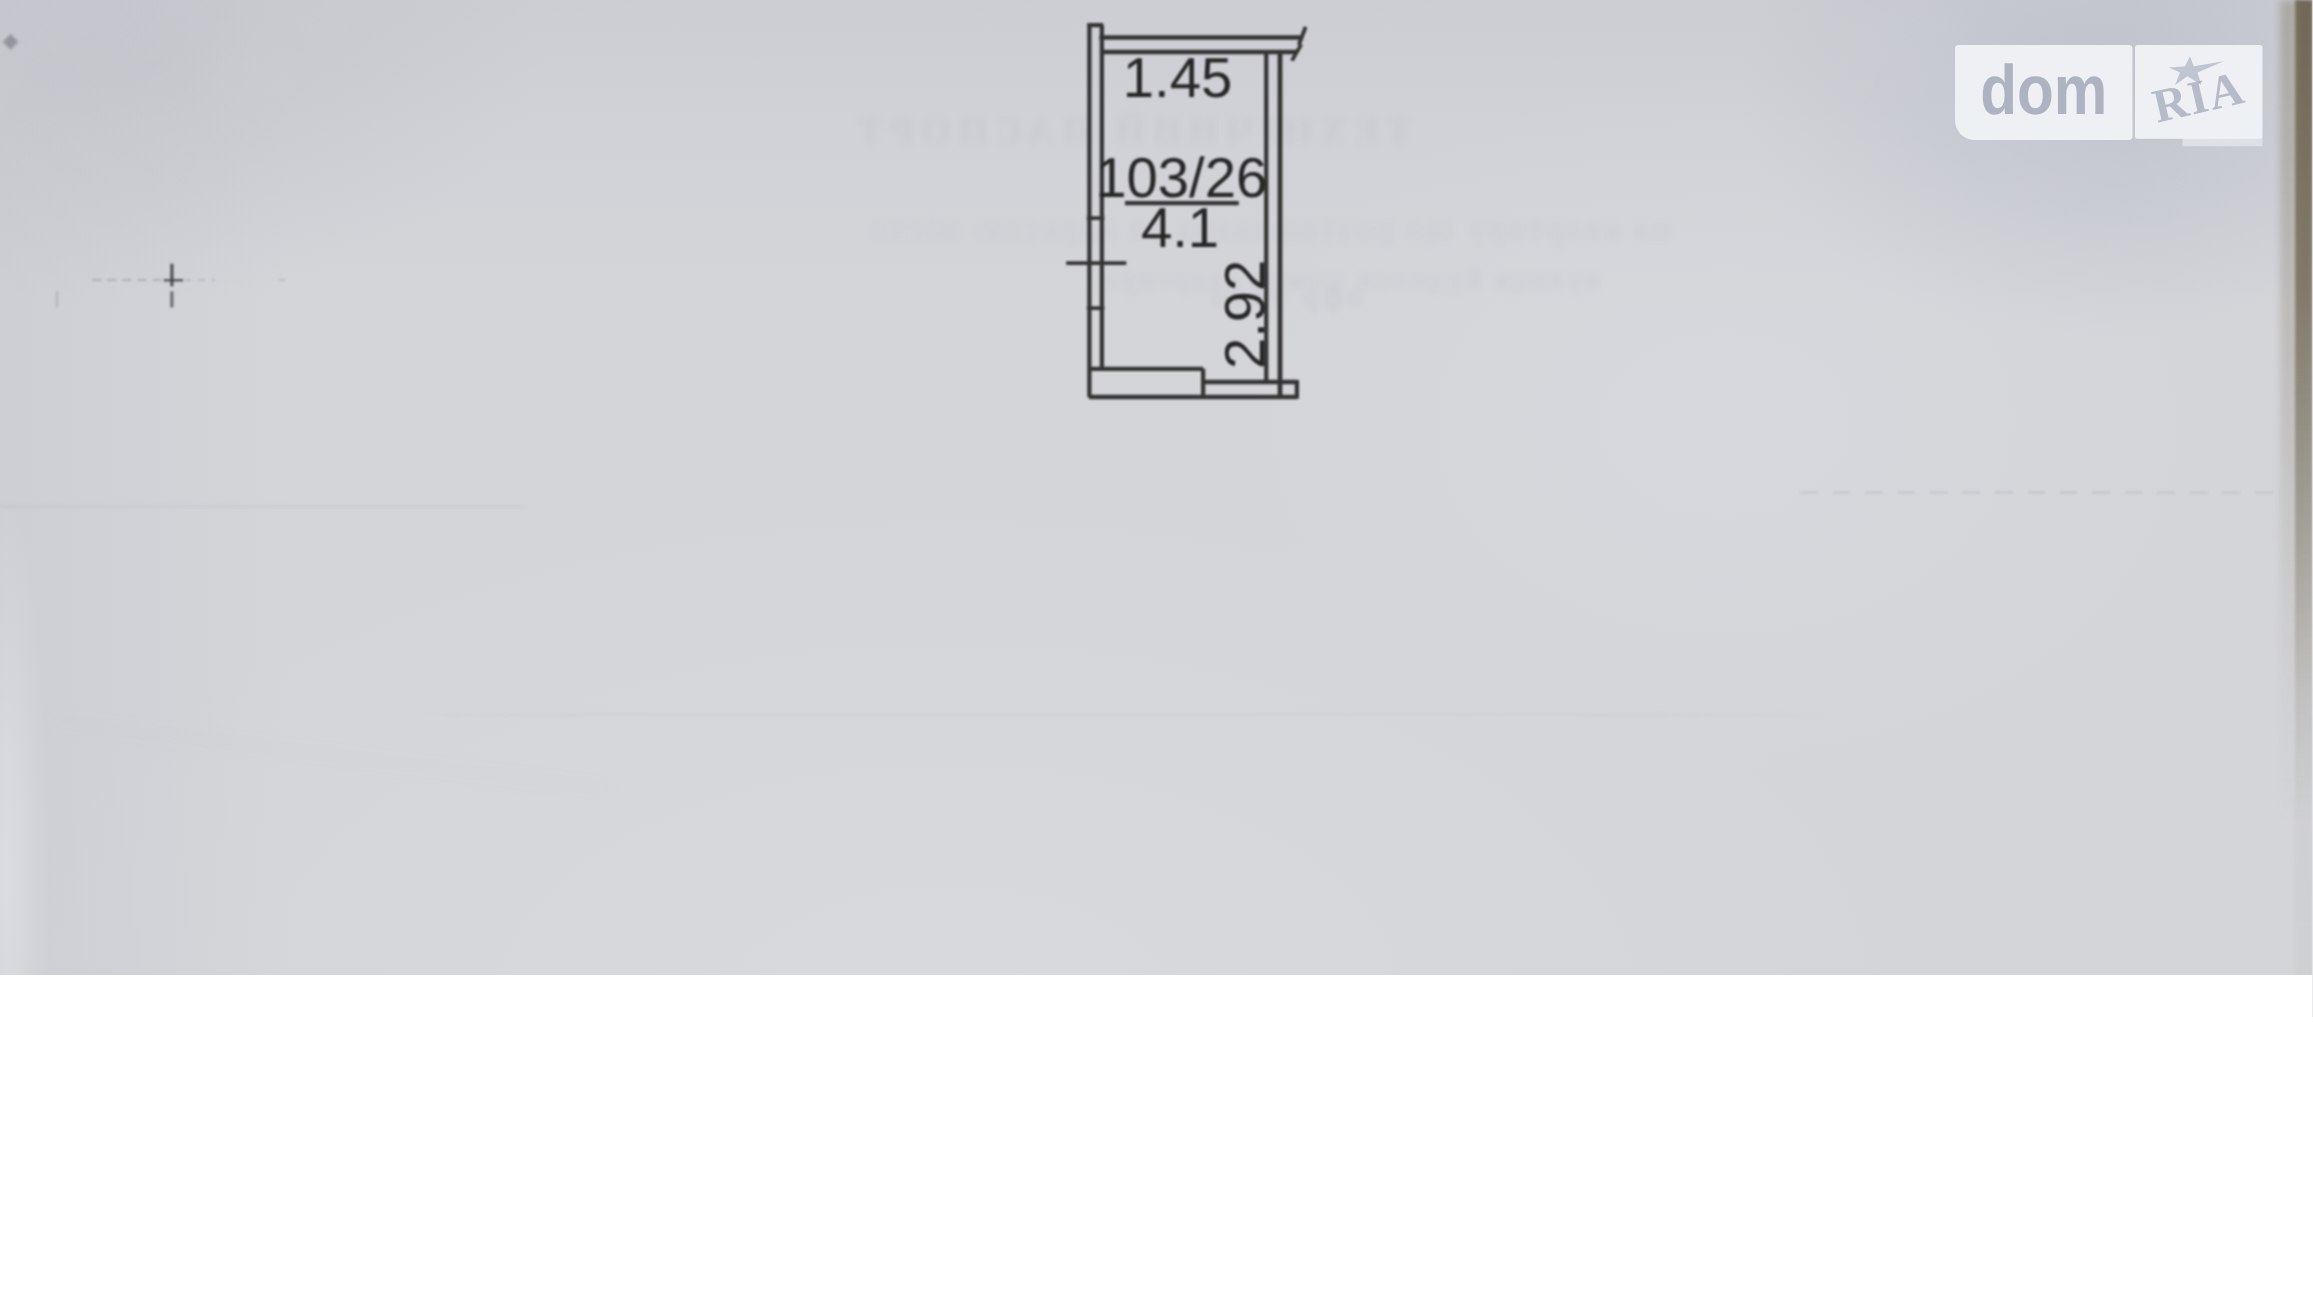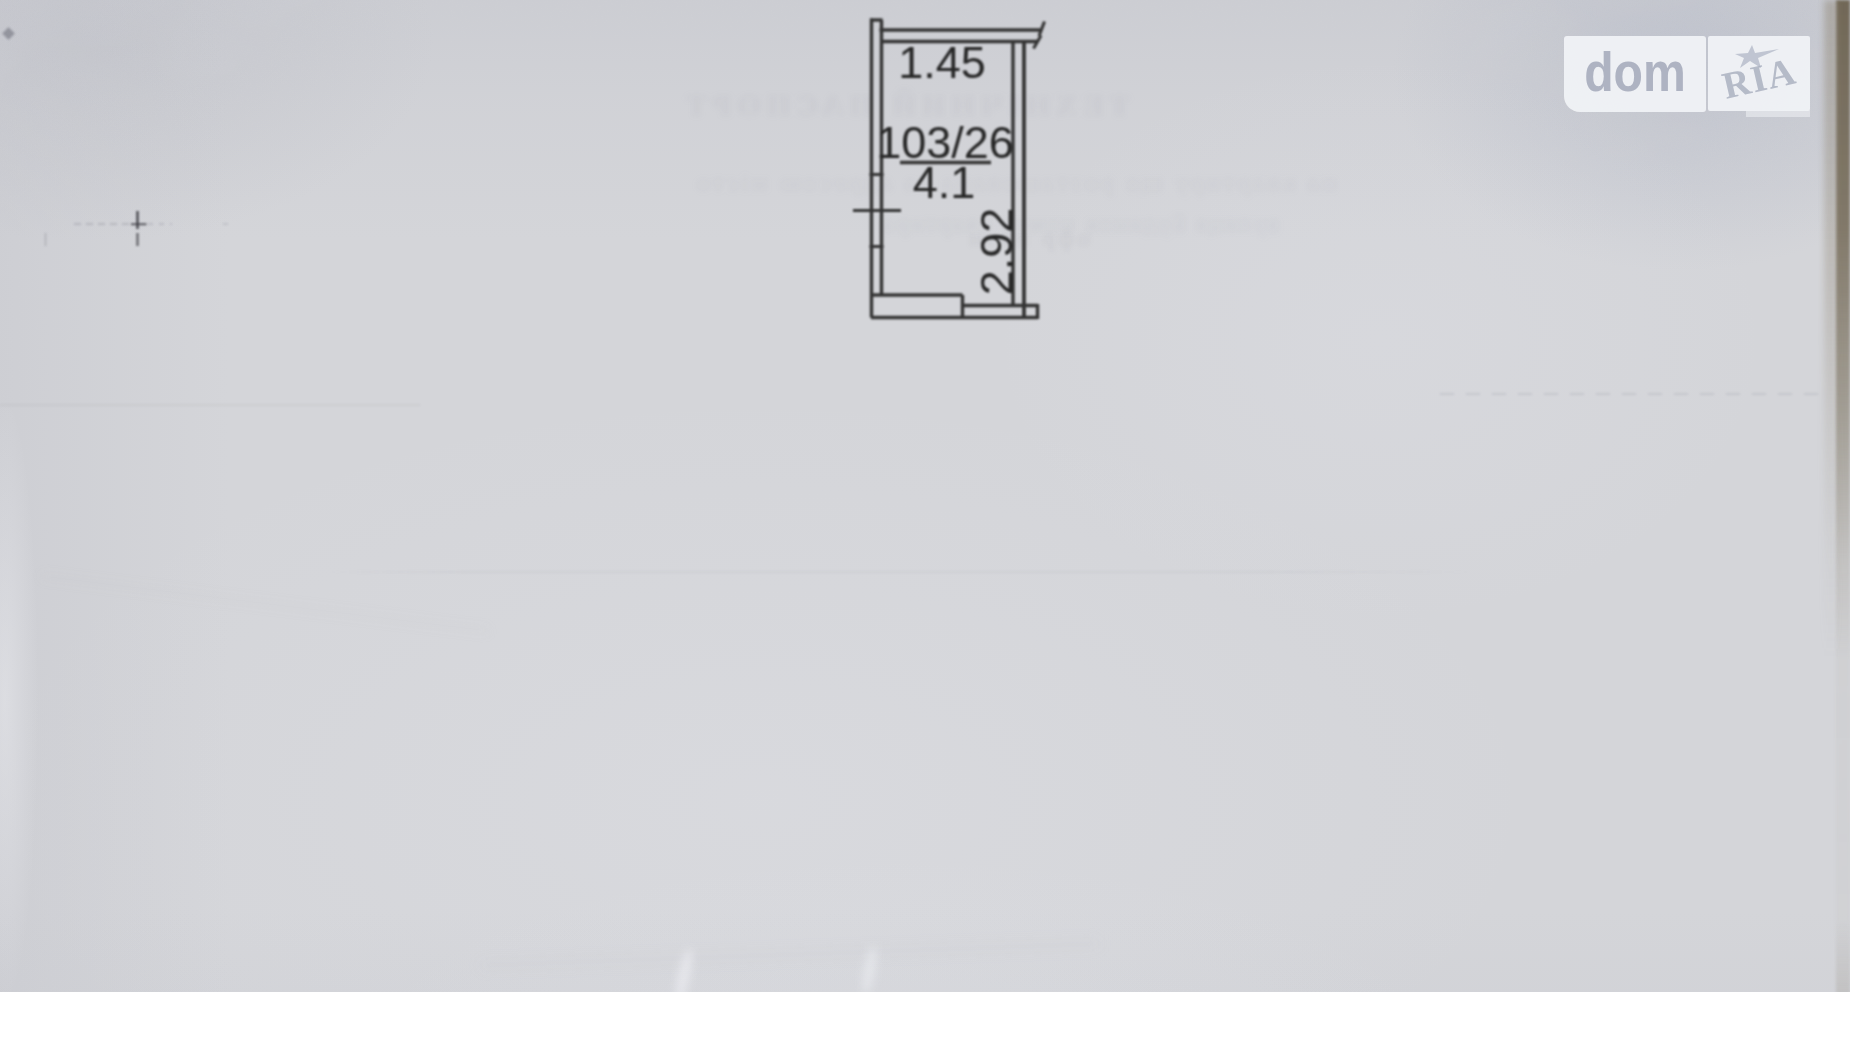--- a/index.html
+++ b/index.html
@@ -1,17 +1,17 @@
 <!DOCTYPE html>
 <html><head>
 <meta charset="utf-8">
 <style>
   html,body{margin:0;padding:0;}
   body{width:1850px;height:1040px;overflow:hidden;font-family:"Liberation Sans",sans-serif;}
-  .page{position:relative;width:1850px;height:992px;background:#d4d5d9;overflow:hidden;}
+  .page{position:relative;width:1850px;height:780px;background:#d4d5d9;overflow:hidden;}
   .sh{position:absolute;}
   .ov{position:absolute;left:0;top:0;width:1850px;height:1040px;}
 </style>
 </head>
 <body>
 <div class="page">
 
   <div class="ov" style="background:linear-gradient(180deg, rgba(185,187,196,0.30) 0px, rgba(185,187,196,0.13) 100px, rgba(185,187,196,0) 240px);"></div>
   <div class="ov" style="background:radial-gradient(480px 280px at 90px 40px, rgba(173,175,185,0.30), rgba(173,175,185,0) 72%);"></div>
   <div class="ov" style="background:radial-gradient(400px 280px at 1680px 70px, rgba(160,168,189,0.34), rgba(160,168,189,0) 72%);"></div>

